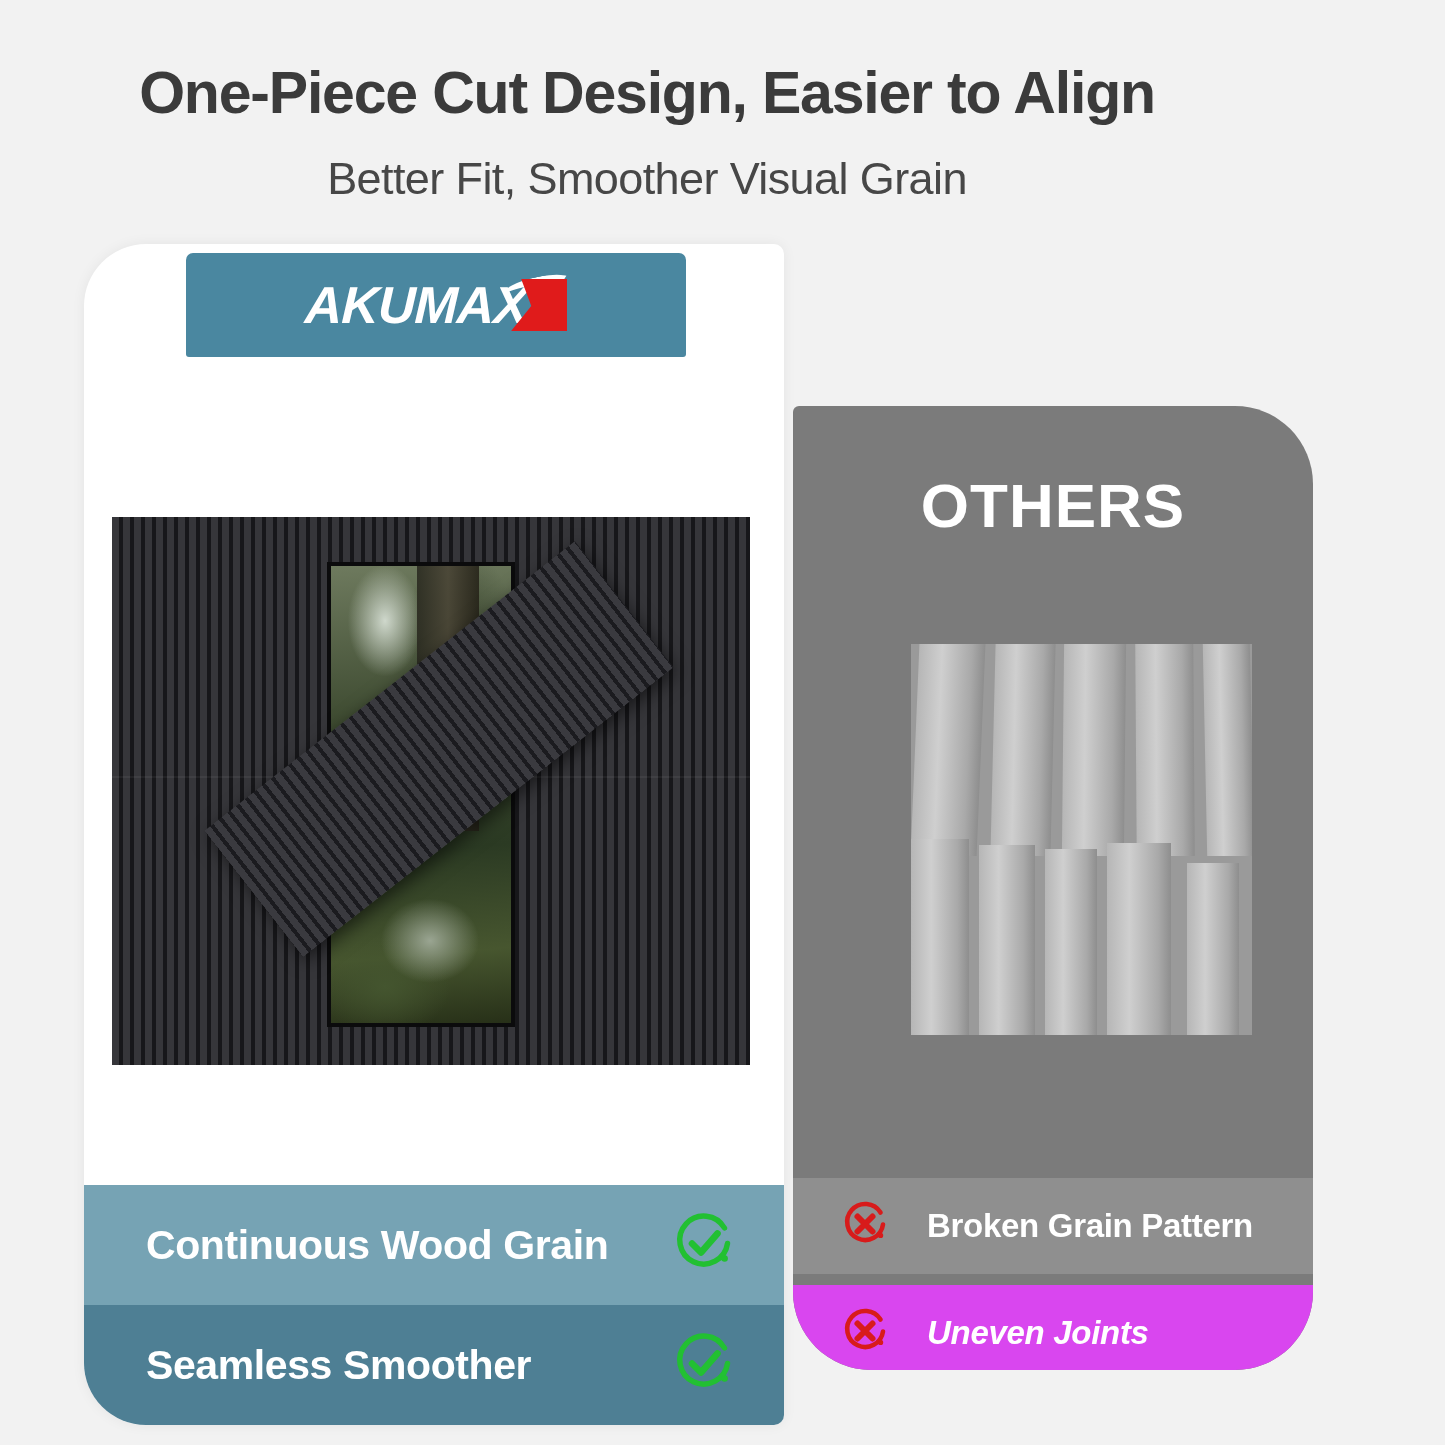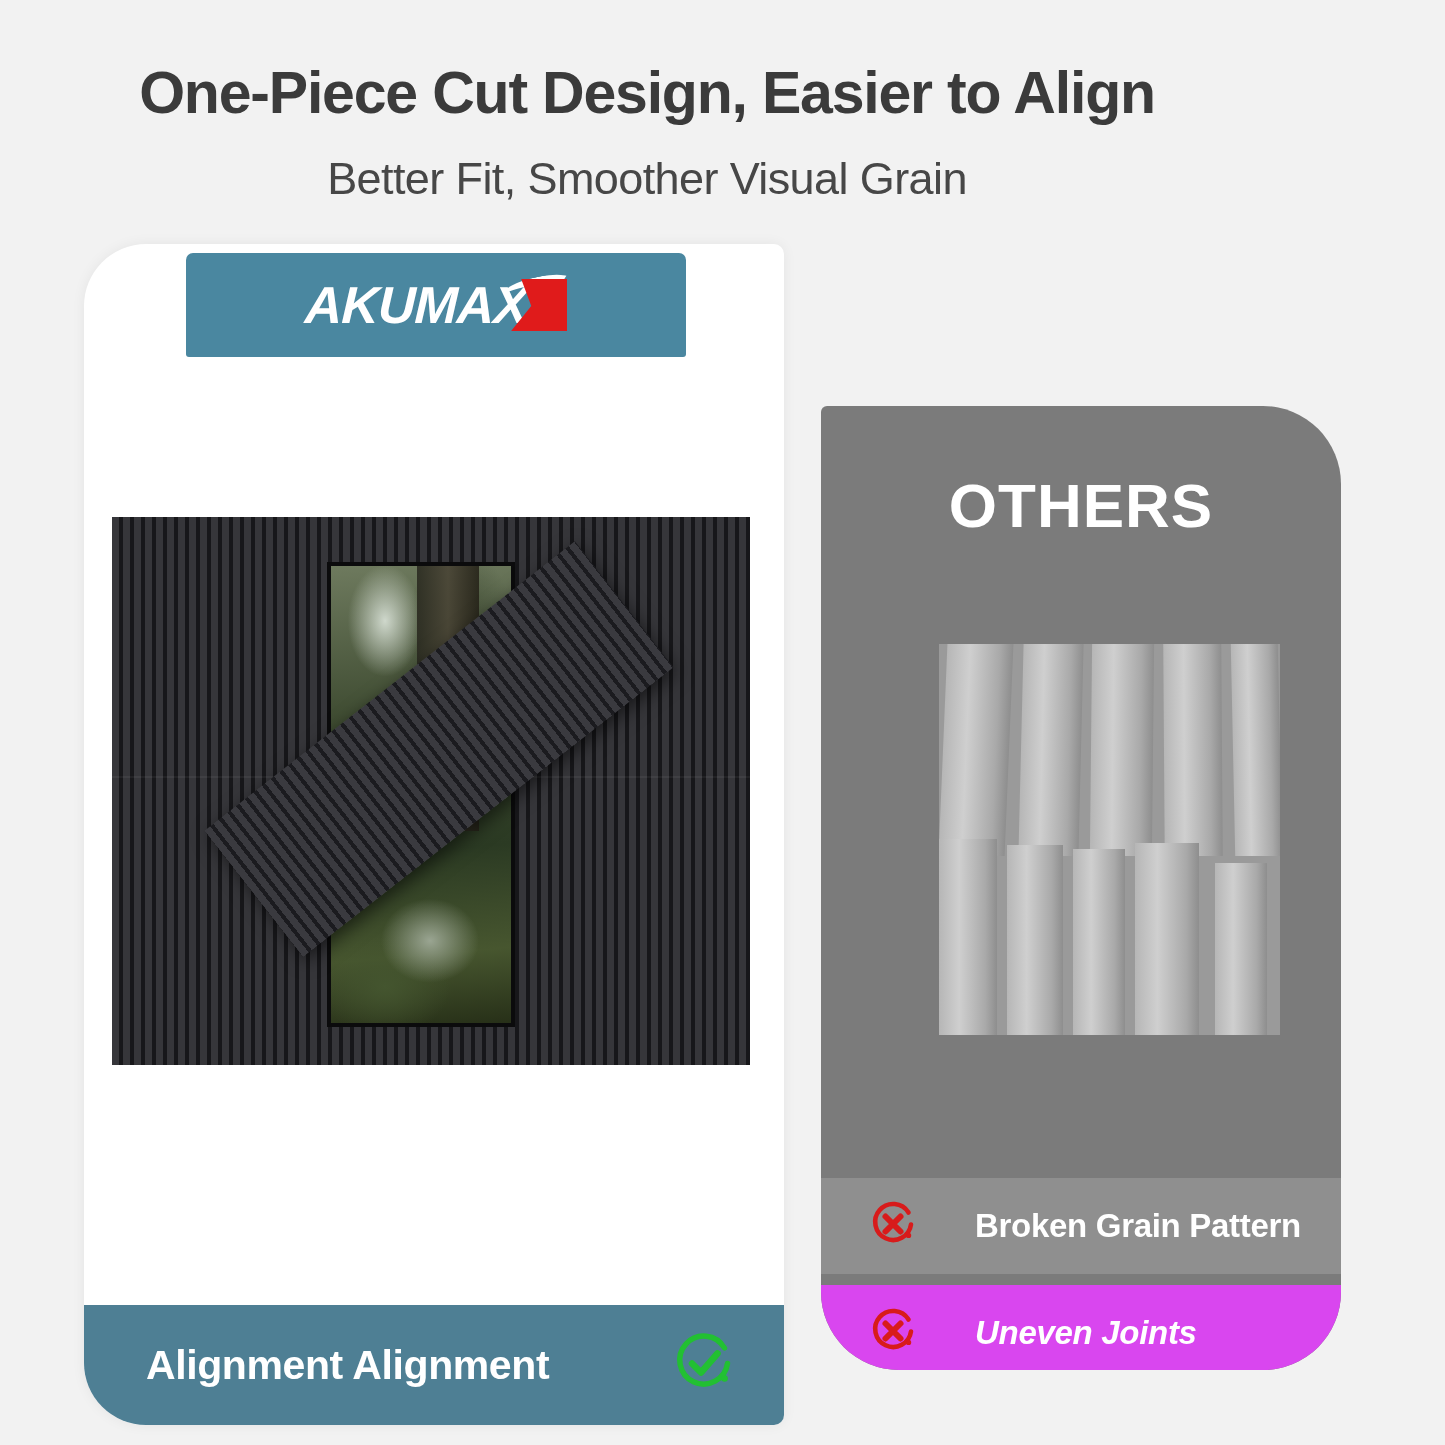--- a/index.html
+++ b/index.html
@@ -43,21 +43,20 @@
   .card-others {
     position: absolute;
     left: 793px;
     top: 406px;
     width: 520px;
     height: 964px;
     background: #7b7b7b;
     border-radius: 6px 78px 78px 78px;
     overflow: hidden;
     z-index: 1;
-    margin-left: 28px;
   }
   .others-label {
     position: absolute;
     top: 64px; left: 0; width: 100%;
     text-align: center;
     font-size: 62px;
     font-weight: bold;
     color: #ffffff;
     letter-spacing: 1px;
   }
@@ -225,21 +224,21 @@
     display: flex;
     align-items: center;
     justify-content: center;
   }
 
   .band-con {
     left: 0;
     width: 536px;
     height: 96px;
     padding-left: 46px;
-    gap: 56px;
+    gap: 36px;
   }
   .band-con-1 { top: 772px; background: #8f8f8f; }
   .band-con-2 { top: 879px; background: #d946ef; height: 96px; font-style: italic; }
   .band-label-con {
     font-size: 33px;
     font-weight: bold;
     color: #ffffff;
     letter-spacing: -0.3px;
   }
 
@@ -314,29 +313,41 @@
       <div class="wall-slats"></div>
       <div class="wall-seam"></div>
       <div class="window-open">
         <div class="forest">
           <div class="forest-trunk"></div>
         </div>
       </div>
       <div class="diag-board"></div>
     </div>
 
-
-    <div class="band band-pro band-pro-2">
-      <span class="band-label-pro">Alignment Alignment</span>
+    <div class="band band-pro band-pro-1">
+      <span class="band-label-pro">Continuous Wood Grain</span>
       <span class="icon-slot-pro">
         <span class="icon-check">
           <svg width="68" height="68" viewBox="0 0 68 68">
             <path d="M54.5 19 A24 24 0 1 0 57.5 34.5" fill="none" stroke="#22c032" stroke-width="5.4" stroke-linecap="round"></path>
             <circle cx="54.6" cy="49.5" r="3.3" fill="#22c032"></circle>
             <path d="M22 34.5 L31 43.5 L47.5 24.5" fill="none" stroke="#22c032" stroke-width="6.6" stroke-linecap="round" stroke-linejoin="round"></path>
           </svg>
         </span>
       </span>
     </div>
 
+    <div class="band band-pro band-pro-2">
+      <span class="band-label-pro">Seamless Smoother</span>
+      <span class="icon-slot-pro">
+        <span class="icon-check">
+          <svg width="68" height="68" viewBox="0 0 68 68">
+            <path d="M54.5 19 A24 24 0 1 0 57.5 34.5" fill="none" stroke="#22c032" stroke-width="5.4" stroke-linecap="round"></path>
+            <circle cx="54.6" cy="49.5" r="3.3" fill="#22c032"></circle>
+            <path d="M22 34.5 L31 43.5 L47.5 24.5" fill="none" stroke="#22c032" stroke-width="6.6" stroke-linecap="round" stroke-linejoin="round"></path>
+          </svg>
+        </span>
+      </span>
+    </div>
+
   </div>
 
 </div>
 
 </body></html>

